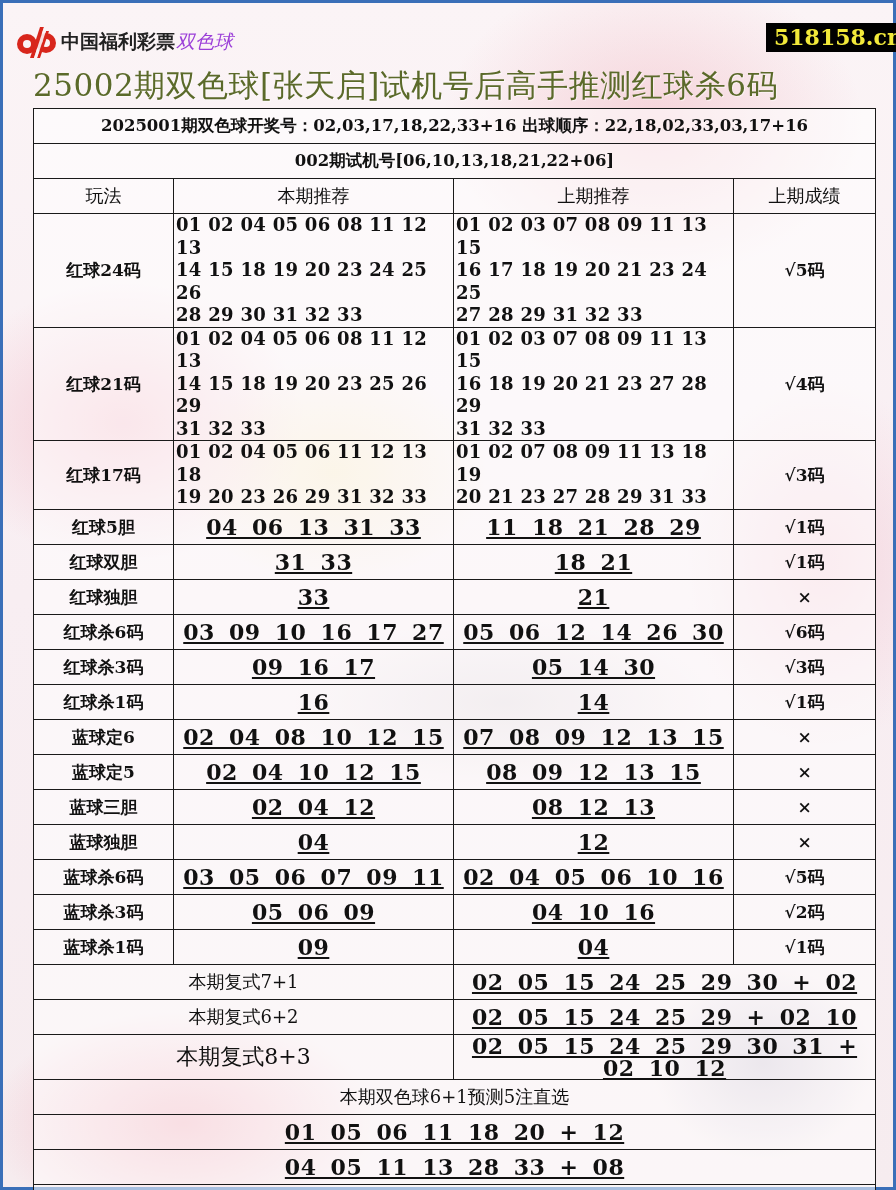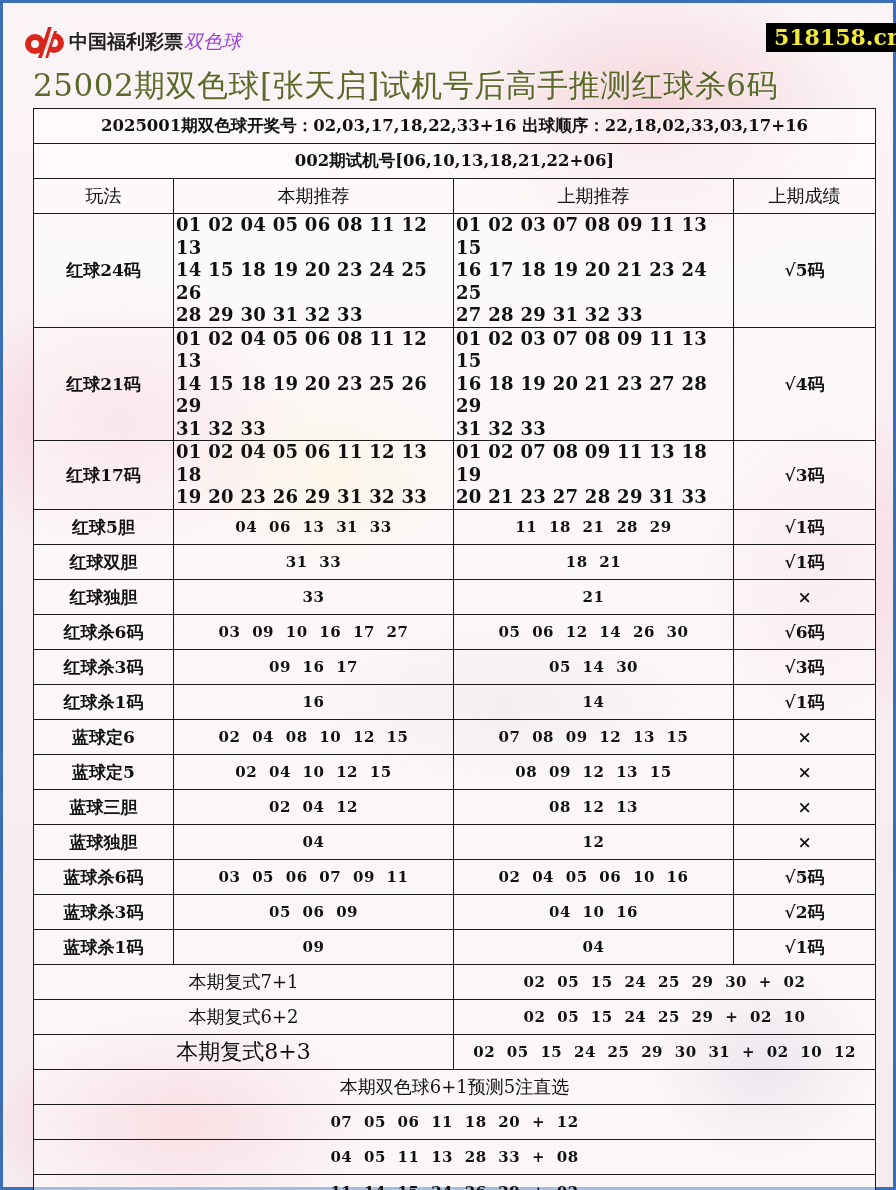--- a/index.html
+++ b/index.html
@@ -16,21 +16,21 @@
         radial-gradient(ellipse 260px 200px at 120px 420px, rgba(240,170,185,0.55), rgba(255,255,255,0) 70%),
         radial-gradient(ellipse 220px 160px at 330px 470px, rgba(245,225,160,0.45), rgba(255,255,255,0) 70%),
         radial-gradient(ellipse 300px 220px at 650px 120px, rgba(240,180,190,0.5), rgba(255,255,255,0) 70%),
         radial-gradient(ellipse 200px 260px at 820px 560px, rgba(240,185,200,0.45), rgba(255,255,255,0) 70%),
         radial-gradient(ellipse 280px 160px at 180px 1120px, rgba(235,120,140,0.45), rgba(255,255,255,0) 70%),
         radial-gradient(ellipse 160px 140px at 760px 1060px, rgba(150,140,170,0.35), rgba(255,255,255,0) 70%),
         radial-gradient(ellipse 300px 120px at 500px 700px, rgba(170,160,170,0.25), rgba(255,255,255,0) 70%),
         linear-gradient(180deg, #fbf4f6 0%, #f8eef2 50%, #f6ecef 100%);
     }
     .logo {
-      position: absolute; left: 18px; top: 22px; height: 34px;
+      position: absolute; left: 10px; top: 22px; height: 34px;
       display: flex; align-items: center;
     }
     .logo-mark { width: 46px; height: 34px; }
     .logo-text-cn {
       font-family: "DejaVu Sans", sans-serif; font-weight: bold;
       font-size: 19px; color: #222; letter-spacing: 0px; margin-left: 2px;
     }
     .logo-text-ssq {
       font-family: "DejaVu Sans", sans-serif; font-weight: normal; font-style: italic;
       font-size: 19px; color: #9b3fd8; margin-left: 1px;
@@ -60,21 +60,21 @@
       text-align: center; vertical-align: middle;
       font-size: 17px; padding: 0; line-height: 22px;
       background: rgba(255,255,255,0.55);
     }
     table.main tr.h35 td { height: 34px; }
     table.main td.nums-multi {
       text-align: left; padding-left: 2px; font-size: 18px;
       font-weight: bold; line-height: 22.5px; letter-spacing: 0.3px; margin-left: 12px;
     }
     table.main td.label { font-weight: bold; font-size: 17px; }
-    table.main td.nums { font-weight: bold; font-size: 15px; word-spacing: 6px; letter-spacing: 0.5px; }
+    table.main td.nums { font-weight: bold; font-size: 22px; word-spacing: 6px; letter-spacing: 0.5px; text-decoration: underline; }
     table.main td.result { font-size: 17px; font-weight: bold; }
     table.main td.header { font-size: 18px; font-weight: normal; }
     table.main td.top { font-size: 16.5px; font-weight: bold; }
   </style>
 </head>
 <body>
 
 <div class="frame">
 
   <div class="logo">
@@ -246,21 +246,21 @@
       </tr>
       <tr class="h35">
         <td colspan="2" class="label" style="font-weight:normal;font-size:22px">本期复式8+3</td>
         <td colspan="2" class="nums">02 05 15 24 25 29 30 31 + 02 10 12</td>
       </tr>
 
       <tr class="h35">
         <td colspan="4" class="label" style="font-weight:normal;font-size:18px">本期双色球6+1预测5注直选</td>
       </tr>
       <tr class="h35">
-        <td colspan="4" class="nums">07 05 06 11 18 20 + 12</td>
+        <td colspan="4" class="nums">01 05 06 11 18 20 + 12</td>
       </tr>
       <tr class="h35">
         <td colspan="4" class="nums">04 05 11 13 28 33 + 08</td>
       </tr>
       <tr class="h35">
         <td colspan="4" class="nums">11 14 15 24 26 29 + 02</td>
       </tr>
 
     </tbody>
   </table>

